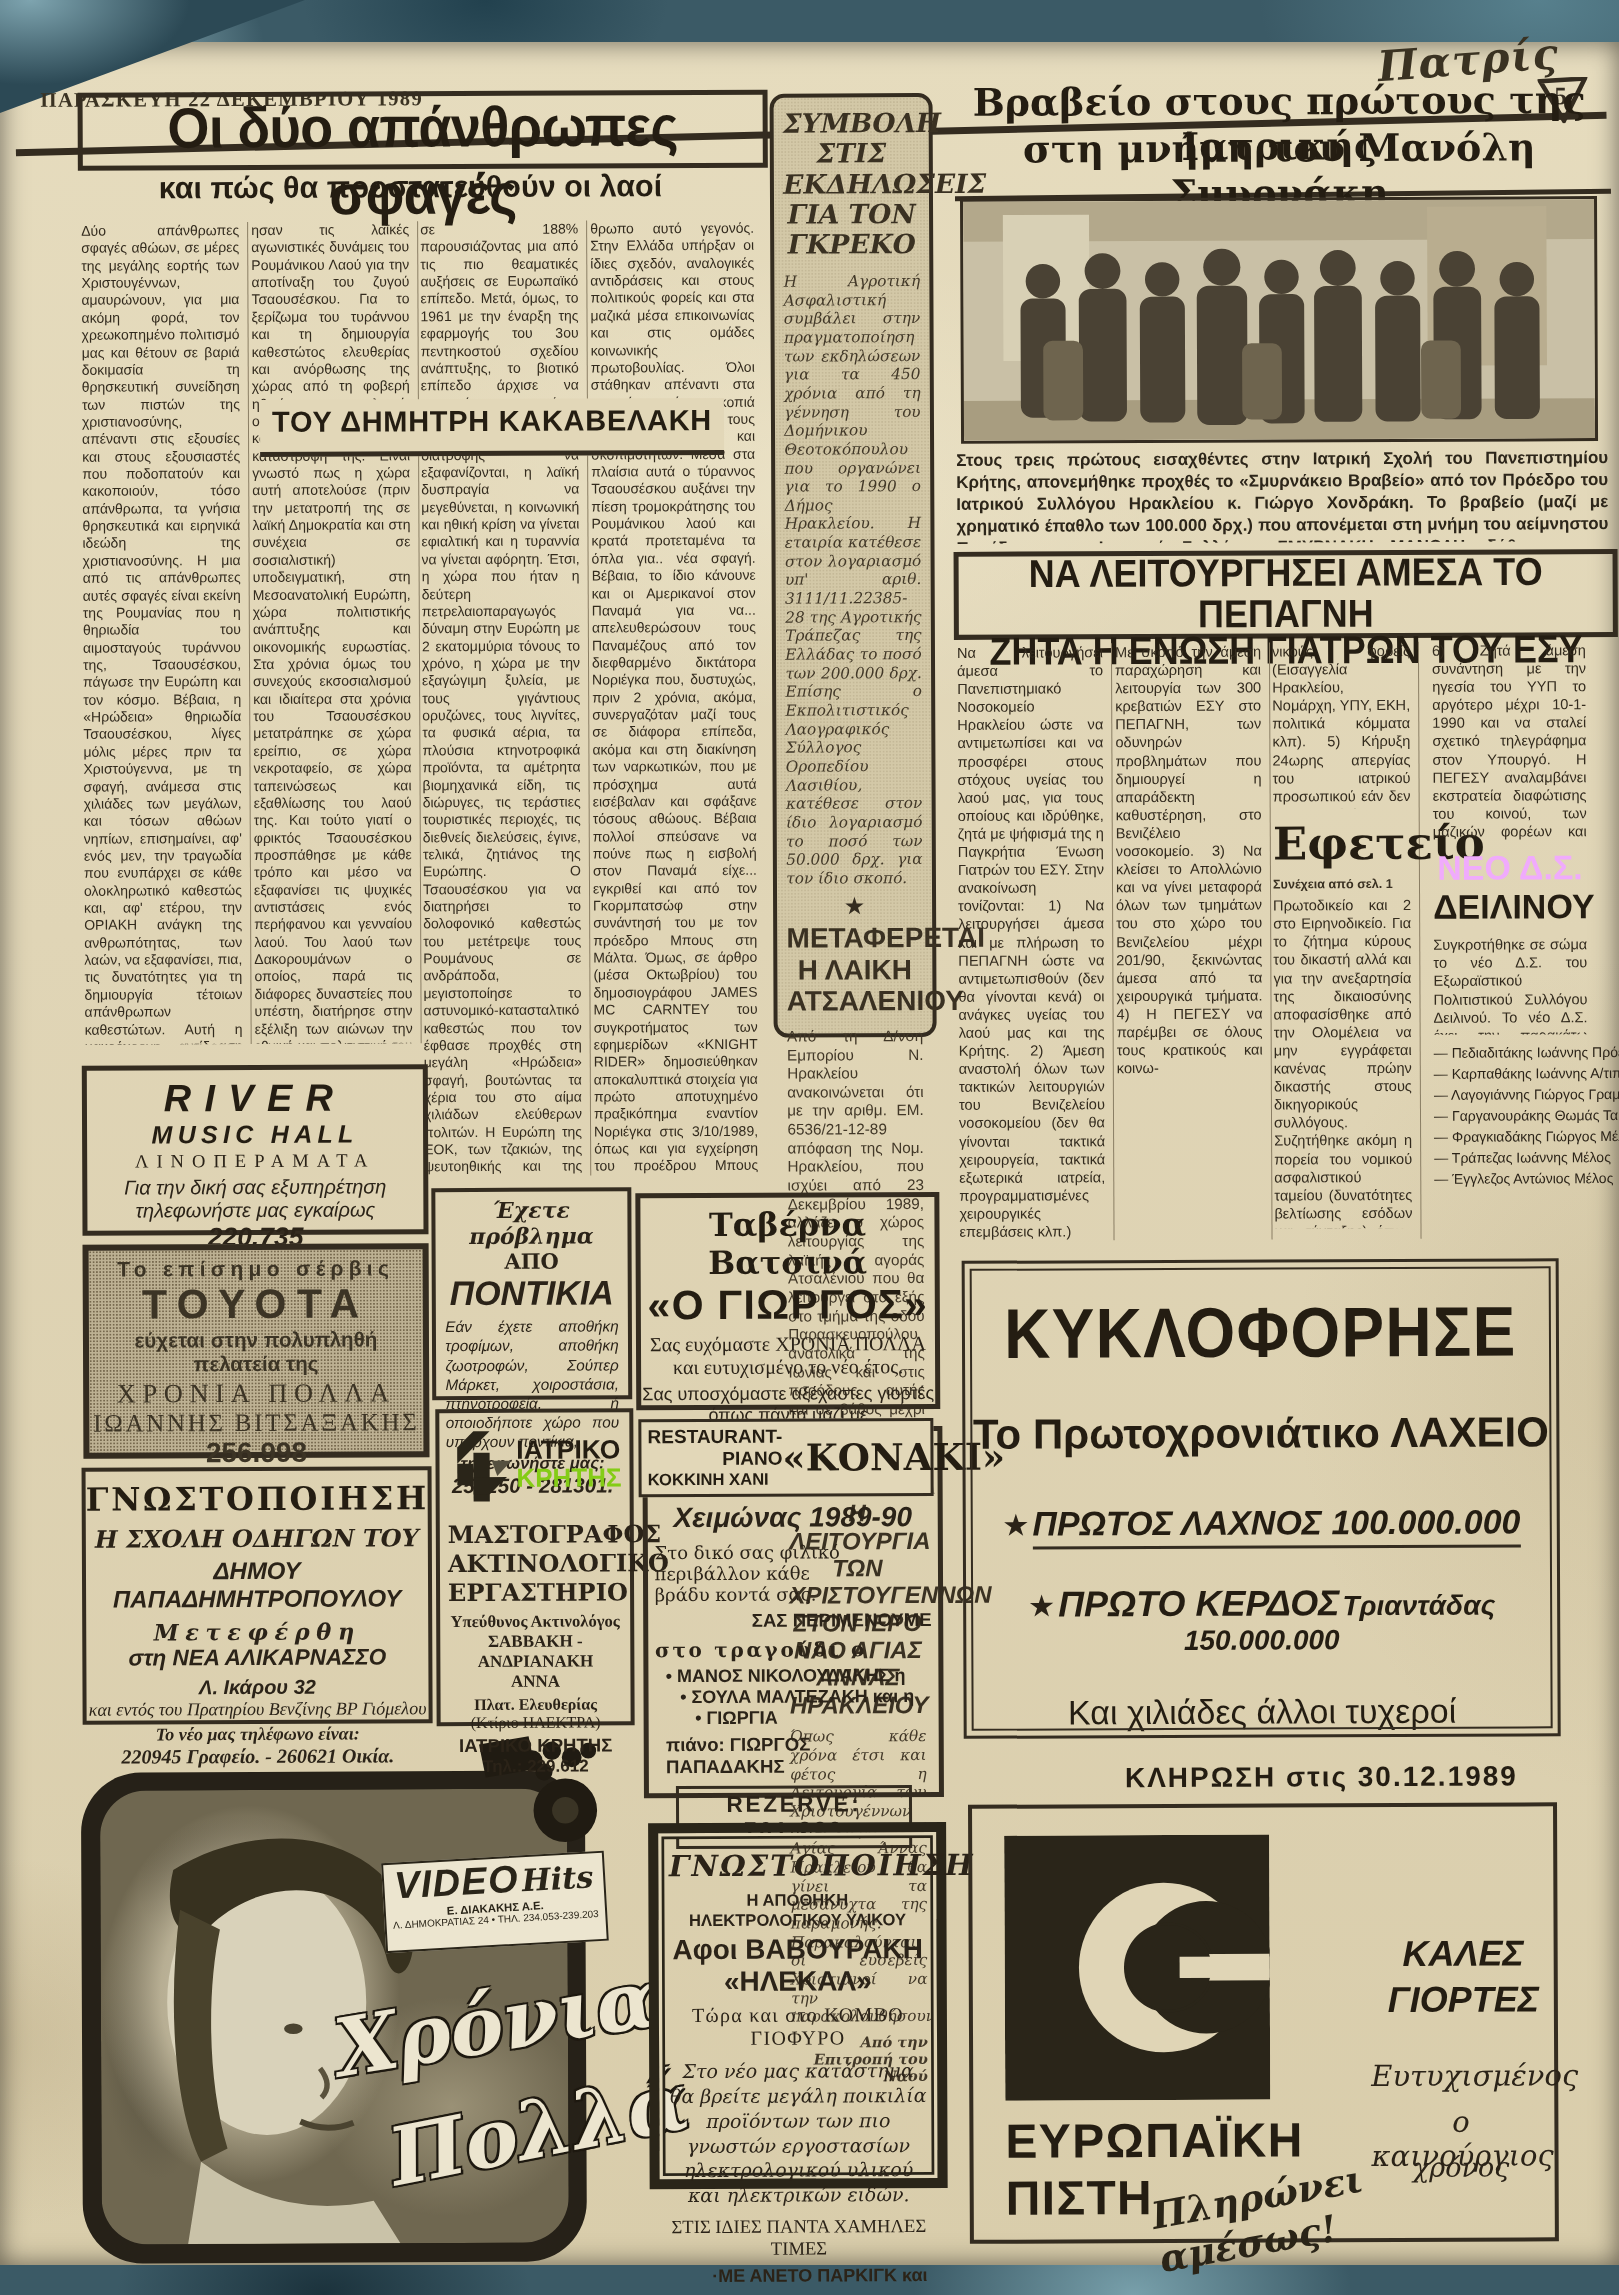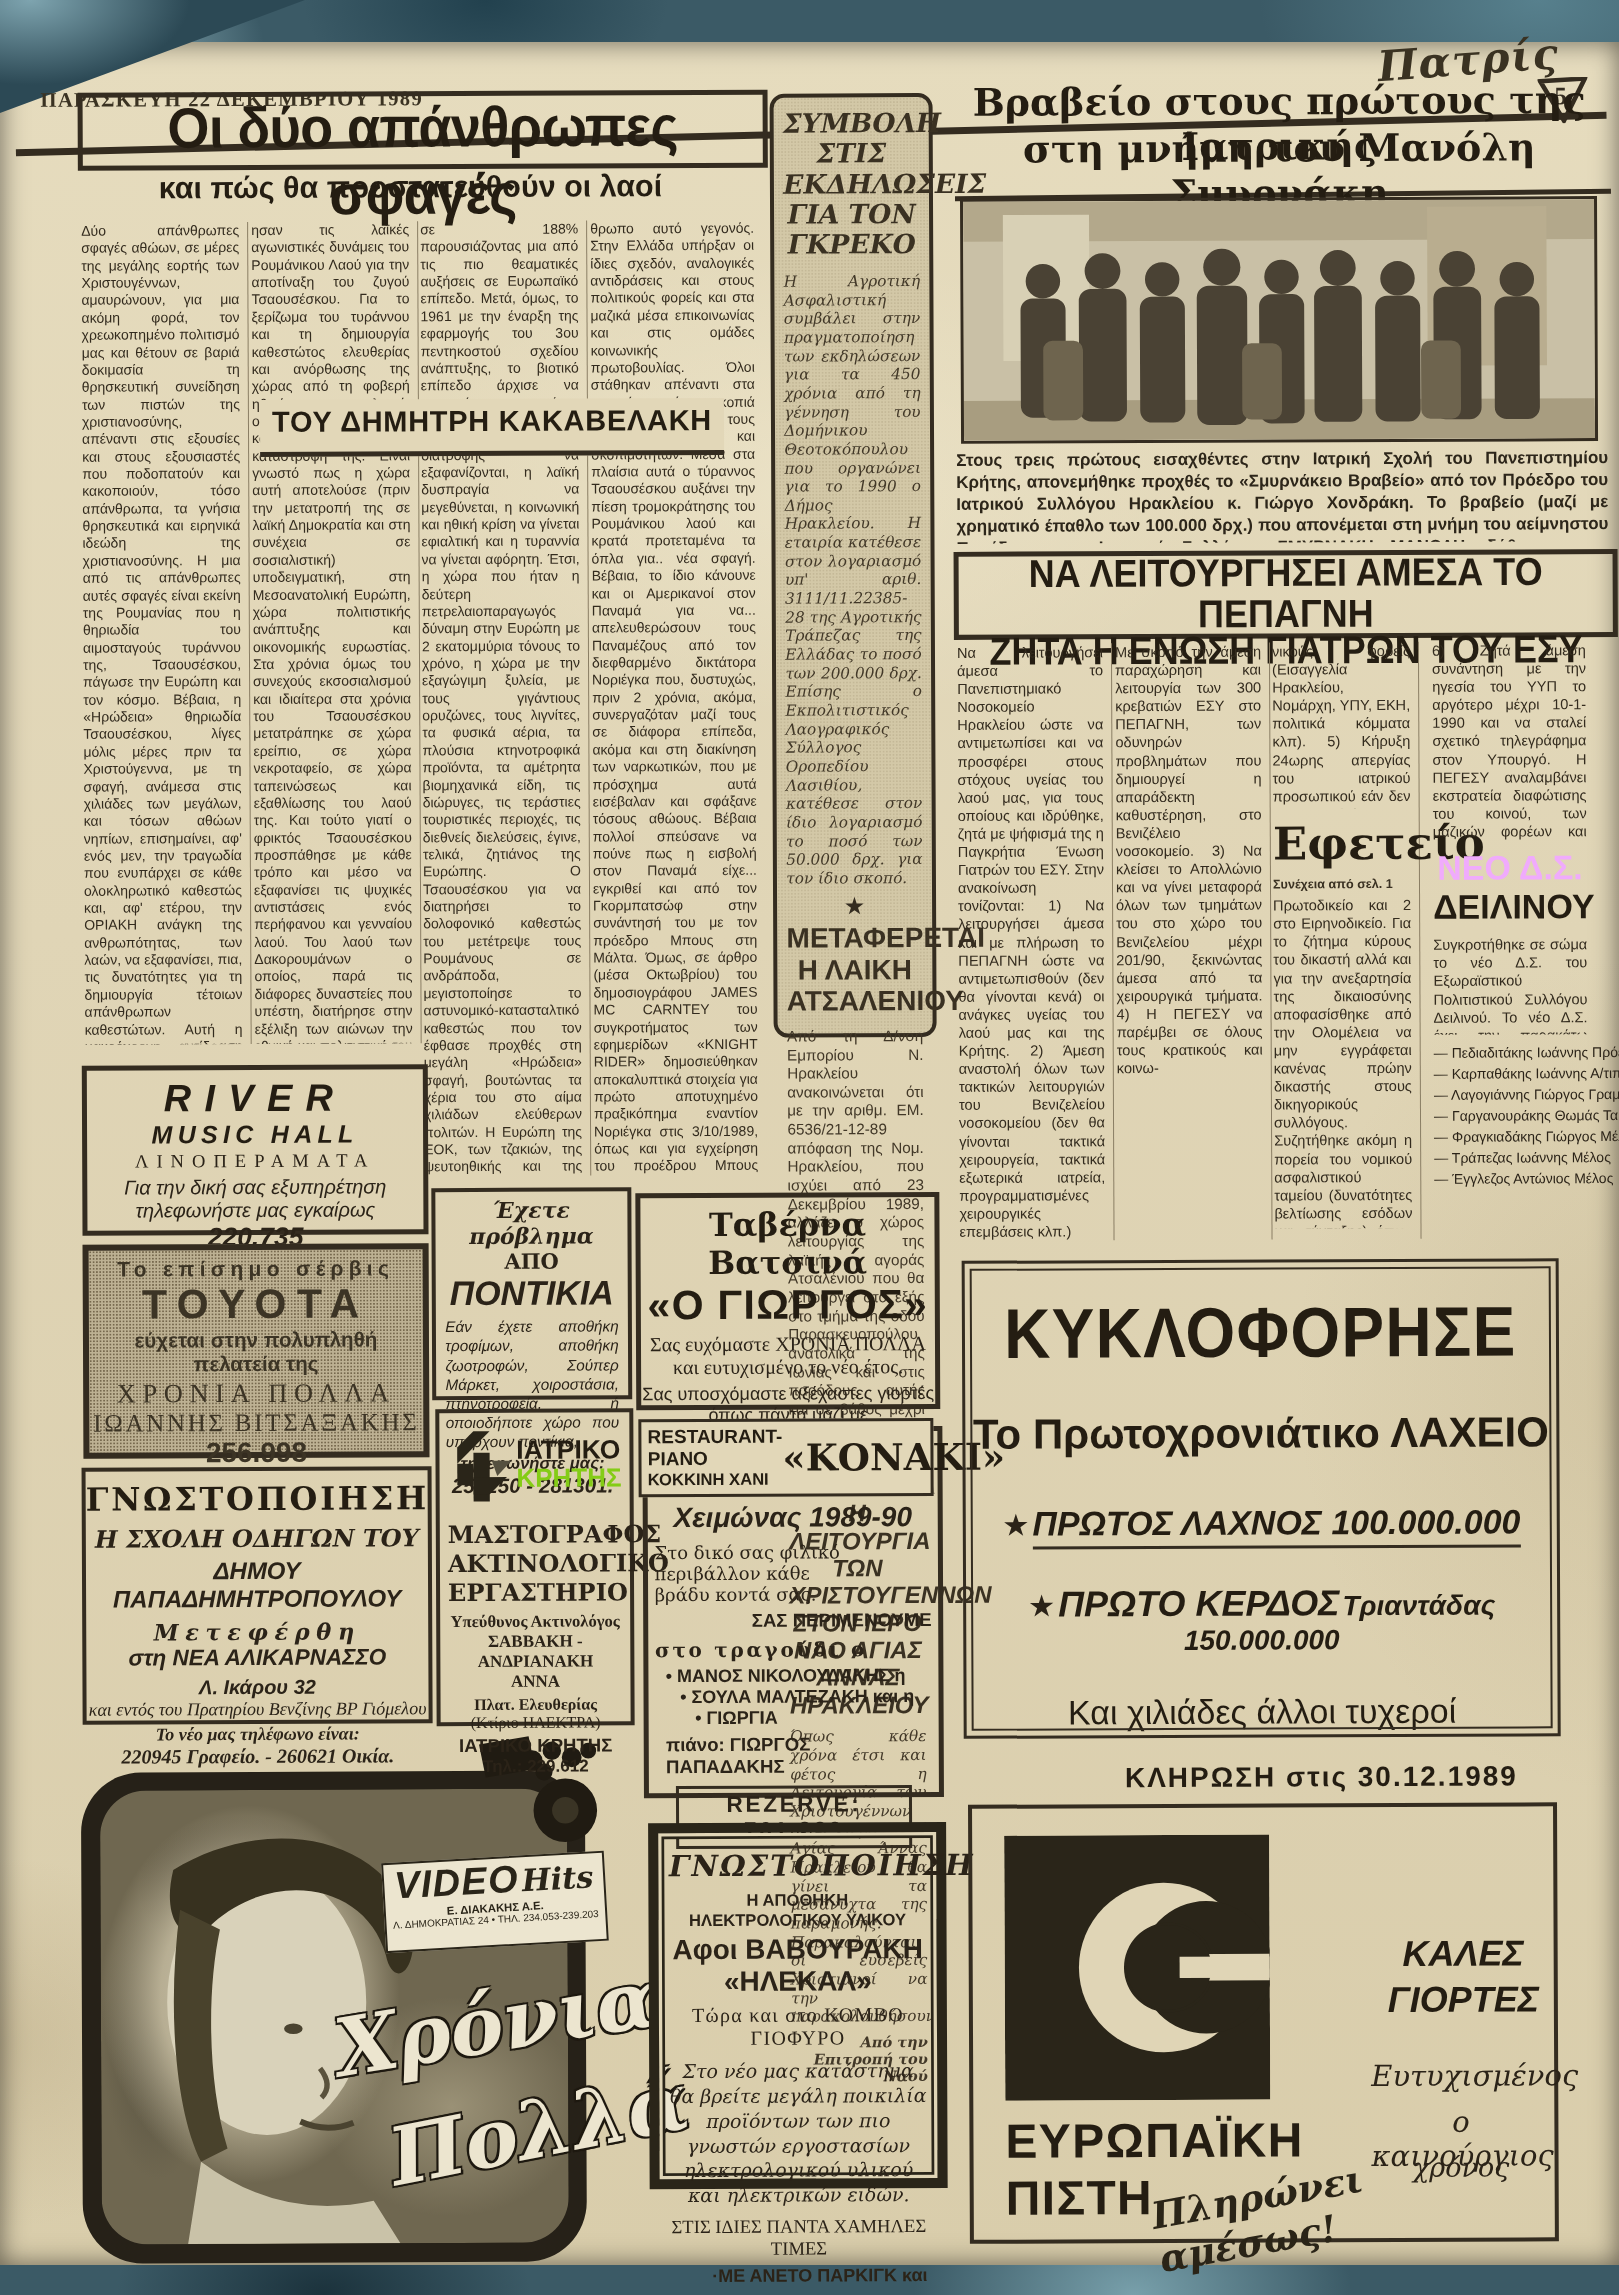--- a/index.html
+++ b/index.html
@@ -281,21 +281,21 @@
     <div class="serif" style="font-size:20px;">και ευτυχισμένο το νέο έτος.</div>
     <div class="sans" style="font-size:18px;margin-top:5.3px;">Σας υποσχόμαστε αξέχαστες γιορτές</div>
     <div class="sans" style="font-size:18px;">όπως πάντα μαζί με</div>
     <div class="sans" style="font-size:18px;">Κρητικό και Λαϊκό Πρόγραμμα.</div>
     <div class="sans b" style="font-size:20px;margin-top:2.7px;">Ρεζερβέ: Τηλ.: 257.700 - 257.701</div>
   </div>
 
   <div class="abs" style="left:637px;top:1426px;width:300px;height:371px;border:5.3px solid #342c20;box-sizing:border-box;padding:0 6.6px;">
     <div style="display:flex;justify-content:space-between;align-items:center;border:3.3px solid #342c20;margin:-13.3px -2.7px 4px -16px;background:#e2d7b8;padding:4px 6.6px;">
       <div>
-        <div class="sans b" style="font-size:19px;color:#241d12;">RESTAURANT-PIANO</div>
+        <div class="sans b" style="font-size:19px;color:#241d12;text-align:right;">RESTAURANT-PIANO</div>
         <div class="sans b" style="font-size:16.6px;color:#241d12;">ΚΟΚΚΙΝΗ ΧΑΝΙ</div>
       </div>
       <div class="dserif b" style="font-size:37px;color:#241d12;">«ΚΟΝΑΚΙ»</div>
     </div>
     <div class="ctr sans b i" style="font-size:28px;margin-top:5.3px;">Χειμώνας 1989-90</div>
     <div class="dserif" style="font-size:18px;margin-top:8px;">Στο δικό σας φιλικό περιβάλλον κάθε</div>
     <div class="dserif" style="font-size:18px;">βράδυ κοντά σας.</div>
     <div class="rgt sans b" style="font-size:18.6px;margin-top:5.3px;">ΣΑΣ ΠΕΡΙΜΕΝΟΥΜΕ</div>
     <div class="dserif b" style="font-size:20px;letter-spacing:2.7px;margin-top:5.3px;">στο τραγούδι ο</div>
     <div class="sans b" style="font-size:18px;margin-top:4px;margin-left:10.6px;">• ΜΑΝΟΣ ΝΙΚΟΛΟΥΔΑΚΗΣ η</div>

